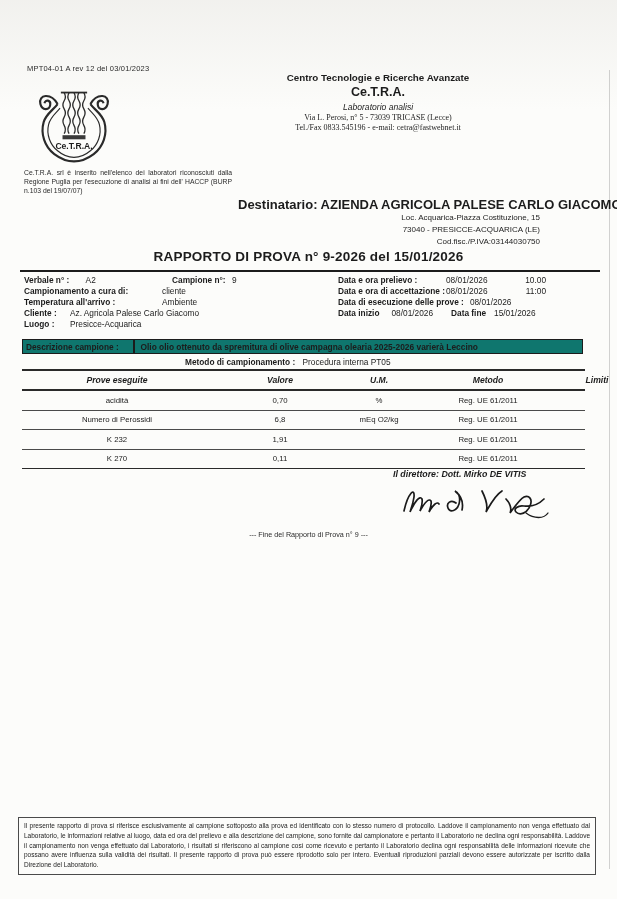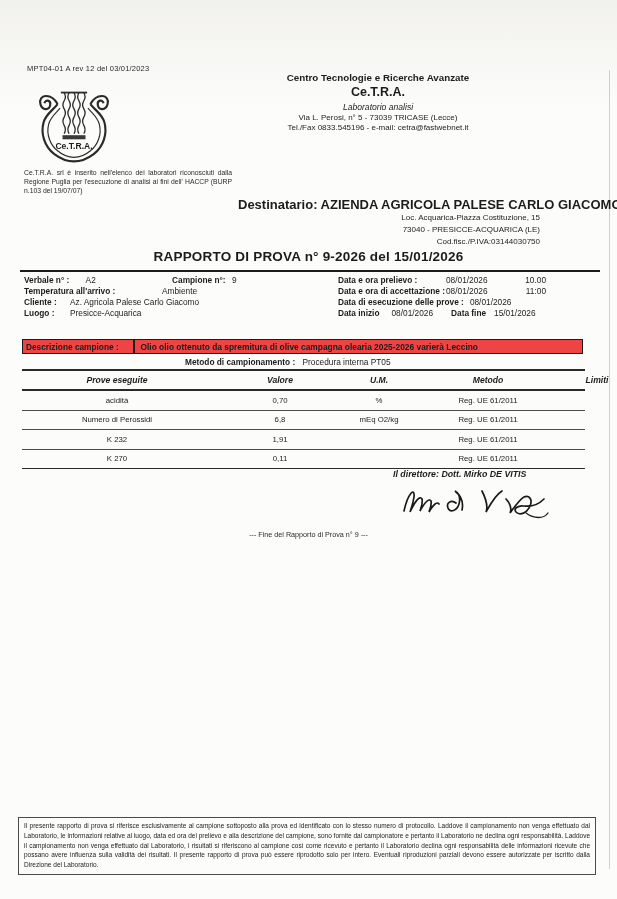--- a/index.html
+++ b/index.html
@@ -17,21 +17,21 @@
   .scan-smudge-top{position:absolute;left:0;top:0;width:100%;height:110px;background:linear-gradient(180deg,rgba(210,208,202,.25),rgba(210,208,202,0));pointer-events:none;}
 
   .form-ref{position:absolute;left:27px;top:64px;font-size:7.5px;color:#2a2a2a;letter-spacing:.2px;}
 
   .logo{position:absolute;left:33px;top:86px;}
 
   .head-center{position:absolute;left:222px;top:72px;width:312px;text-align:center;line-height:1.25;}
   .head-center .org{font-size:9.8px;font-weight:bold;}
   .head-center .abbr{font-size:12.5px;font-weight:bold;margin-top:1px;}
   .head-center .lab{font-size:8.6px;font-style:italic;margin-top:1px;}
-  .head-center .small{font-size:8px;}
+  .head-center .small{font-size:8px;font-family:Liberation Serif, serif;}
 
   .accred{position:absolute;left:24px;top:169px;width:208px;font-size:6.8px;line-height:1.3;text-align:justify;color:#2a2a2a;}
 
   .recipient{position:absolute;left:238px;top:188px;width:302px;}
   .recipient .r1{font-size:13px;font-weight:bold;white-space:nowrap;margin-top:9px;}
   .recipient .raddr{font-size:8px;text-align:right;line-height:1.35;margin-top:1px;}
 
   .title{position:absolute;left:0;top:249px;width:100%;text-align:center;font-size:13.5px;font-weight:bold;letter-spacing:.2px;}
   .hr1{position:absolute;left:20px;top:270px;width:580px;height:2px;background:#1c1c1c;}
 
@@ -40,21 +40,21 @@
   .info .col-l{width:314px;}
   .info .col-r{flex:1;}
   .info .row{position:relative;height:10.9px;white-space:nowrap;}
   .info .col-l .v-abs{position:absolute;left:138px;top:0;}
   .info .col-l .v-abs2{position:absolute;left:46px;top:0;}
   .info .col-r .row{display:flex;}
   .info .col-r .lab1{width:108px;font-weight:bold;}
   .info .col-r .date{width:66px;}
   .info .col-r .time{width:34px;text-align:right;}
 
-  .descbox{position:absolute;left:22px;top:339px;width:561px;height:15px;border:1.5px solid #1c1c1c;display:flex;align-items:center;box-sizing:border-box;background:#ef4444;}
+  .descbox{position:absolute;left:22px;top:339px;width:561px;height:15px;border:1.5px solid #1c1c1c;display:flex;align-items:center;box-sizing:border-box;background:#0f766e;}
   .descbox .dl{width:104px;padding:0 3px;font-size:8.3px;font-weight:bold;white-space:nowrap;}
   .descbox .dd{width:1.5px;align-self:stretch;background:#1c1c1c;}
   .descbox .dv{flex:1;padding-left:6px;font-size:8.4px;font-weight:bold;white-space:nowrap;}
 
   .metodo-line{position:absolute;left:185px;top:357px;font-size:8.3px;white-space:nowrap;}
   .metodo-line b{font-weight:bold;}
 
   .hr2{position:absolute;left:22px;top:369px;width:563px;height:1.5px;background:#2a2a2a;}
 
   .rtable{position:absolute;left:22px;top:371px;width:563px;}
@@ -132,20 +132,24 @@
 
   <div class="info">
     <div class="col-l">
       <div class="row">
         <b>Verbale n° :</b>
         <span style="margin-left:14px">A2</span>
         <b style="margin-left:74px">Campione n°:</b>
         <span style="margin-left:4px">9</span>
       </div>
       <div class="row">
+        <b>Campionamento a cura di:</b>
+        <span class="v-abs">cliente</span>
+      </div>
+      <div class="row">
         <b>Temperatura all'arrivo :</b>
         <span class="v-abs">Ambiente</span>
       </div>
       <div class="row">
         <b>Cliente :</b>
         <span class="v-abs2">Az. Agricola Palese Carlo Giacomo</span>
       </div>
       <div class="row">
         <b>Luogo :</b>
         <span class="v-abs2">Presicce-Acquarica</span>

